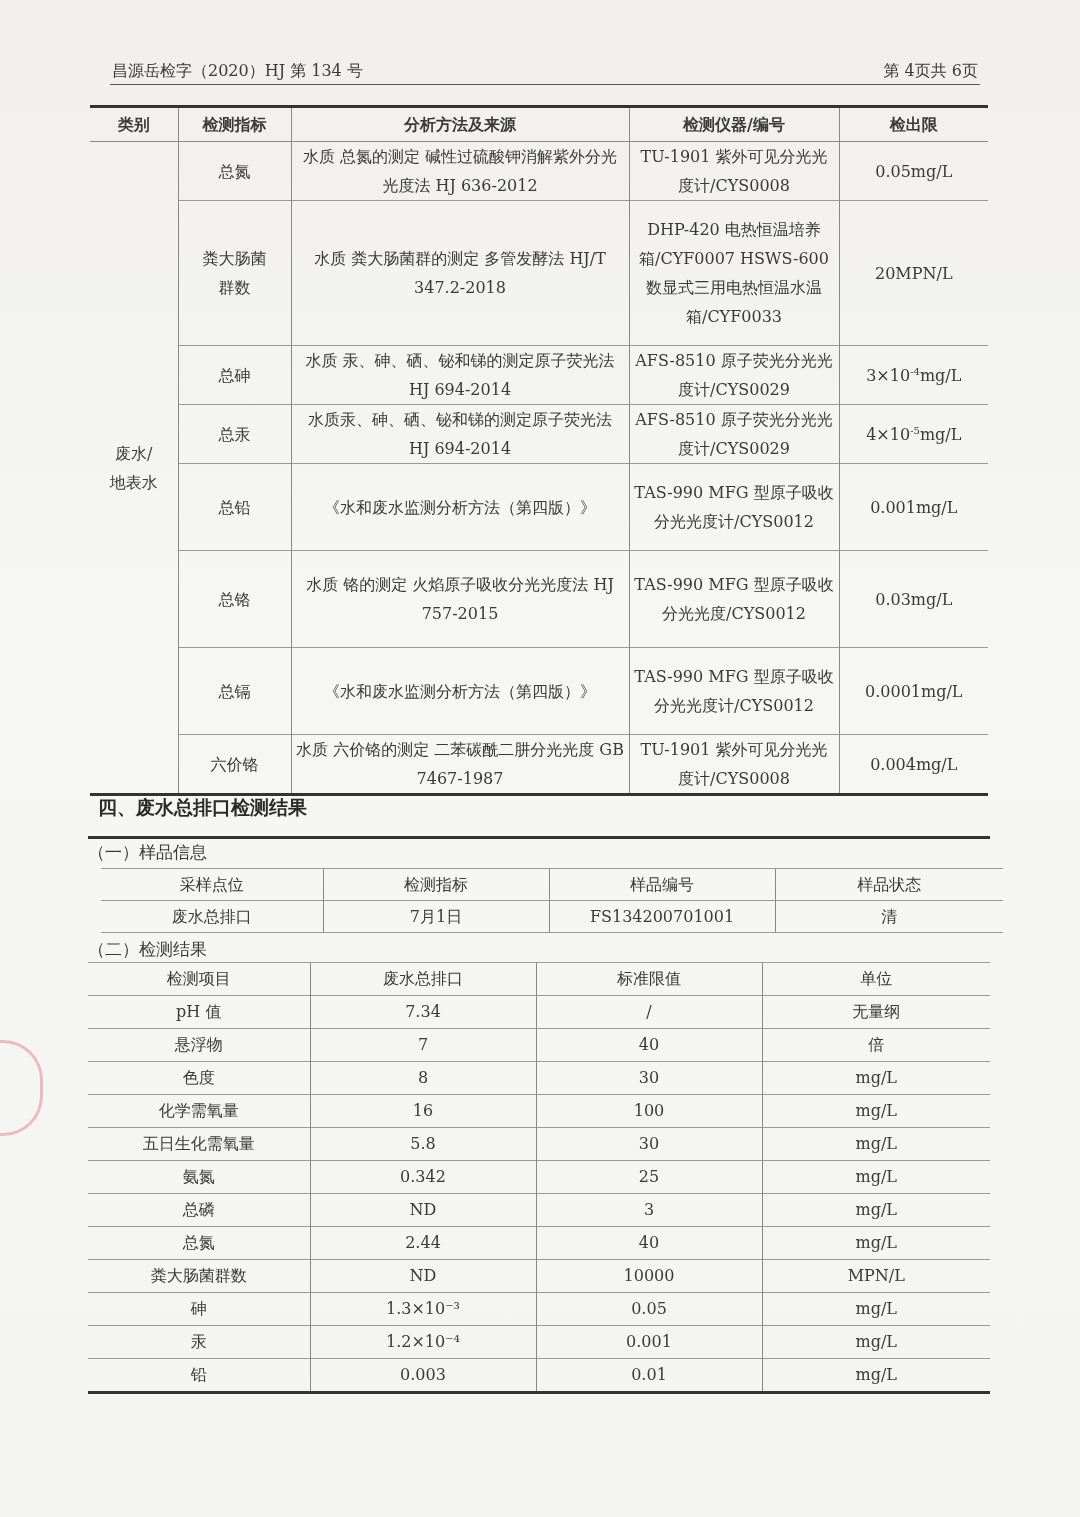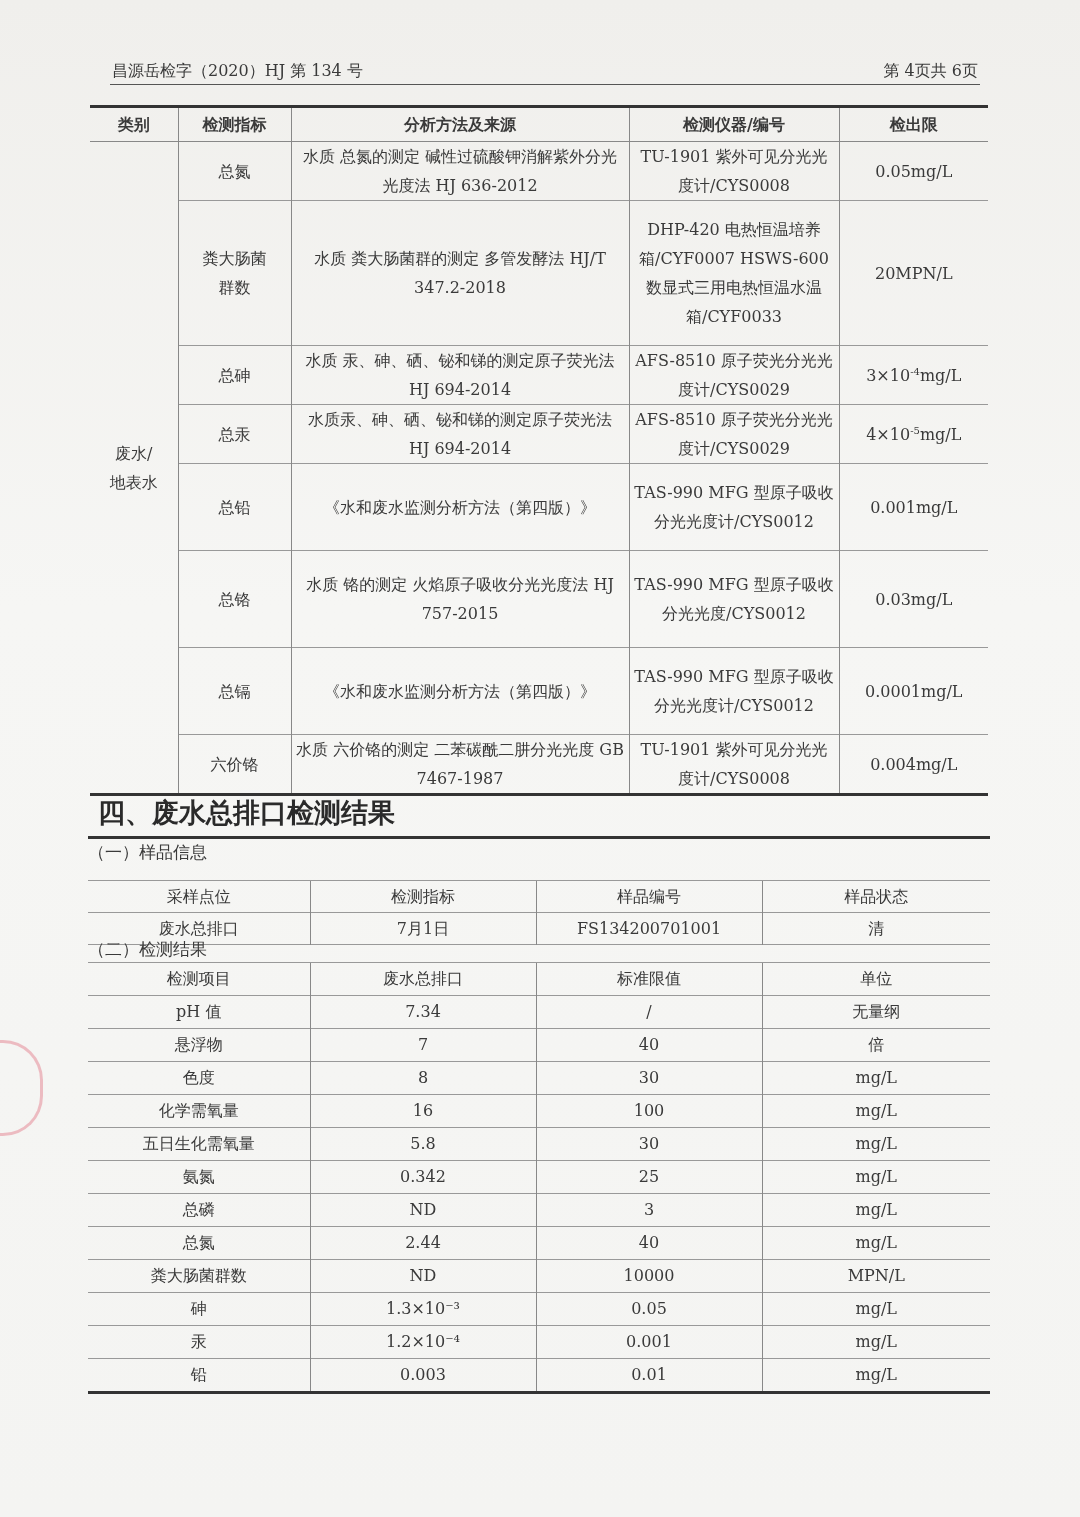--- a/index.html
+++ b/index.html
@@ -12,25 +12,25 @@
   .header .left{position:absolute;left:2px;top:3px;}
   .header .right{position:absolute;right:2px;top:3px;text-align:right;}
   table{border-collapse:collapse;position:absolute;table-layout:fixed;}
   td,th{font-weight:normal;text-align:center;vertical-align:middle;font-size:16px;line-height:29px;padding:0 4px;}
   
   #method{left:90px;top:105px;width:898px;border-top:3px solid #333;border-bottom:3px solid #333;}
   #method th{height:33px;border-bottom:1px solid #888;border-left:1px solid #888;font-weight:bold;}
   #method td{border-top:1px solid #999;border-left:1px solid #888;}
   #method tr th:first-child,#method tr td.cat{border-left:none;}
   .sub{font-size:10px;vertical-align:super;line-height:0;}
-  .section-title{position:absolute;left:98px;top:795px;font-size:27px;font-weight:bold;color:#2a2a2a;
+  .section-title{position:absolute;left:98px;top:795px;font-size:19px;font-weight:bold;color:#2a2a2a;
                  font-family:"DejaVu Sans","Liberation Sans",sans-serif;}
   .rule-thick{position:absolute;left:88px;width:902px;height:3px;background:#333;}
   .caption{position:absolute;width:902px;left:88px;text-align:left;font-size:17px;}
-  #sample{left:88px;top:868px;width:902px;margin-top:12px;}
+  #sample{left:101px;top:868px;width:902px;}
   #sample td{border-top:1px solid #999;border-left:1px solid #888;height:31px;}
   #sample tr td:first-child{border-left:none;}
   #result{left:88px;top:962px;width:902px;border-bottom:3px solid #333;}
   #result td{border-top:1px solid #999;border-left:1px solid #888;height:32px;line-height:32px;}
   #result tr td:first-child{border-left:none;}
   .stamp{position:absolute;left:0;top:1040px;width:40px;height:90px;border-radius:0 40px 40px 0;
          border:3px solid rgba(220,80,100,.35);border-left:none;color:rgba(220,80,100,.45);font-size:16px;
          writing-mode:vertical-rl;text-align:center;}
 </style>
 </head>

